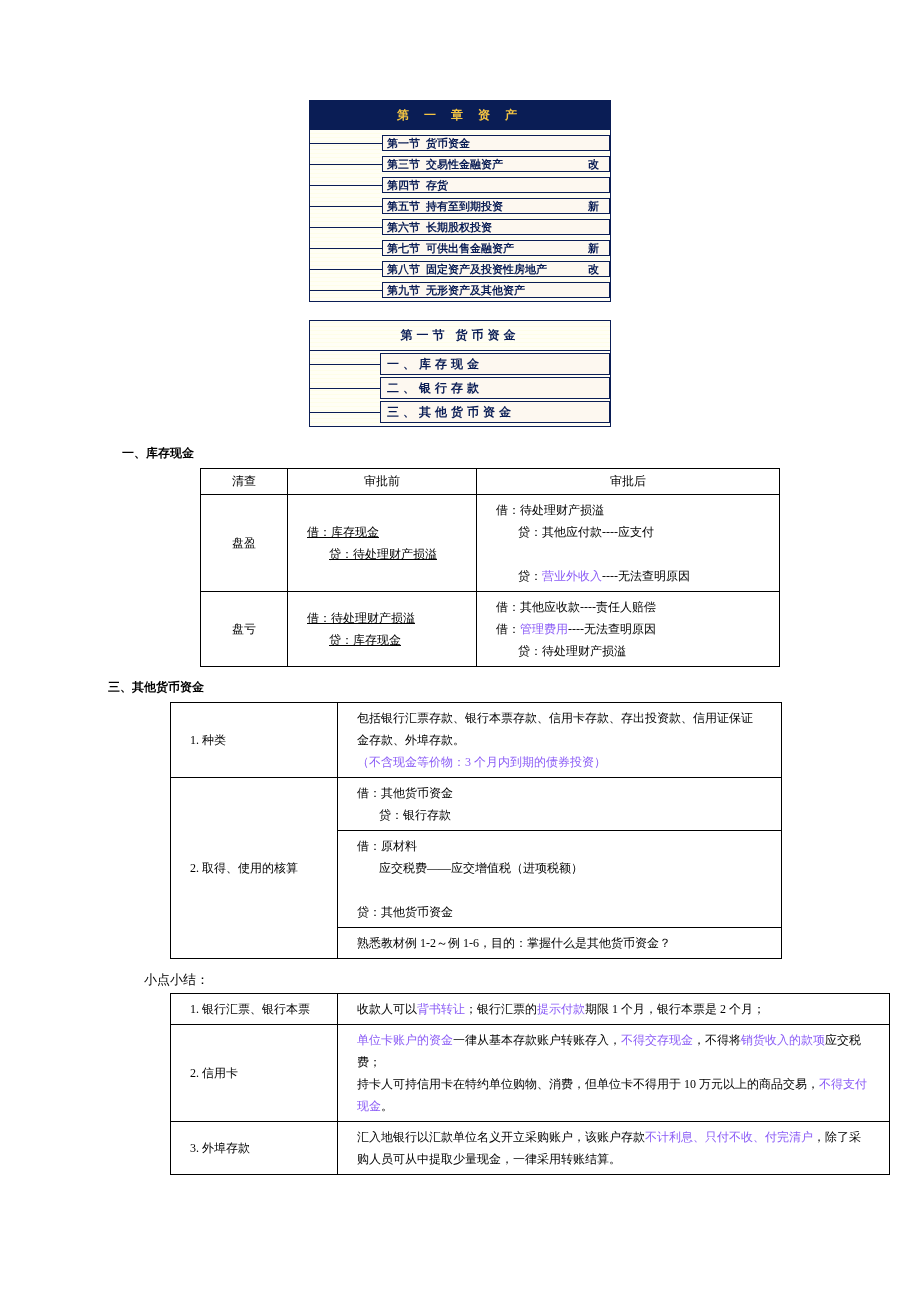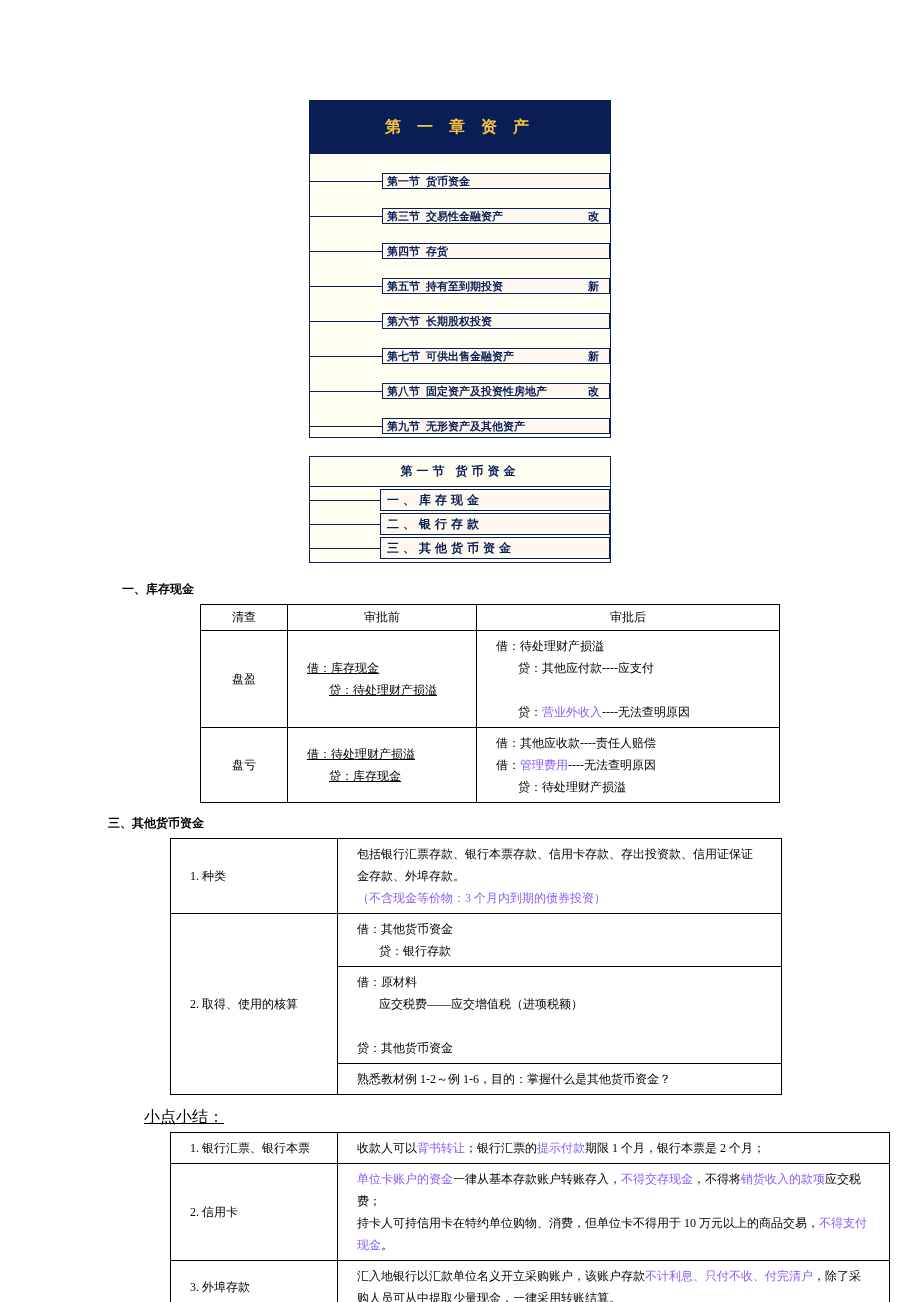--- a/index.html
+++ b/index.html
@@ -22,30 +22,30 @@
     margin: 60px auto 18px auto;
     border: 1px solid #0a1d55;
     background: repeating-linear-gradient(0deg,#fffef5 0,#fffef5 3px,#fefde8 3px,#fefde8 4px);
     padding-bottom: 3px;
   }
   .chap-title {
     background: #0a1d55;
     color: #f5c542;
     font-weight: bold;
     text-align: center;
-    padding: 16px 0;
+    padding: 6px 0;
     letter-spacing: 6px;
-    font-size: 16px;
+    font-size: 12px;
   }
   .chap-row {
     display: flex;
     align-items: center;
     font-size: 11px;
     line-height: 14px;
-    margin-top: 19px;
+    margin-top: 5px;
     justify-content: space-between;
   }
   .chap-line {
     width: 72px;
     height: 1px;
     background: #0a1d55;
   }
   .chap-cell {
     border: 1px solid #0a1d55;
     border-top: none;
@@ -132,22 +132,21 @@
   .t2 { width: 612px; margin-left: 70px; }
   .t2 td.c1 { width: 128px; }
   .t3 { width: 720px; margin-left: 70px; }
   .t3 td.c1 { width: 128px; }
 
   .red { color: #8b5cf6; }
   .indent { padding-left: 22px; display: block; }
 
   .note {
     margin: 6px 0 4px 44px;
-    font-size: 16px;
-    text-decoration: underline;
+    font-size: 13px;
   }
   .cell-line { line-height: 22px; }
 </style>
 </head>
 <body>
 
 <div class="page-wrap">
 
   <div class="chap-box">
     <div class="chap-title">第 一 章  资 产</div>

